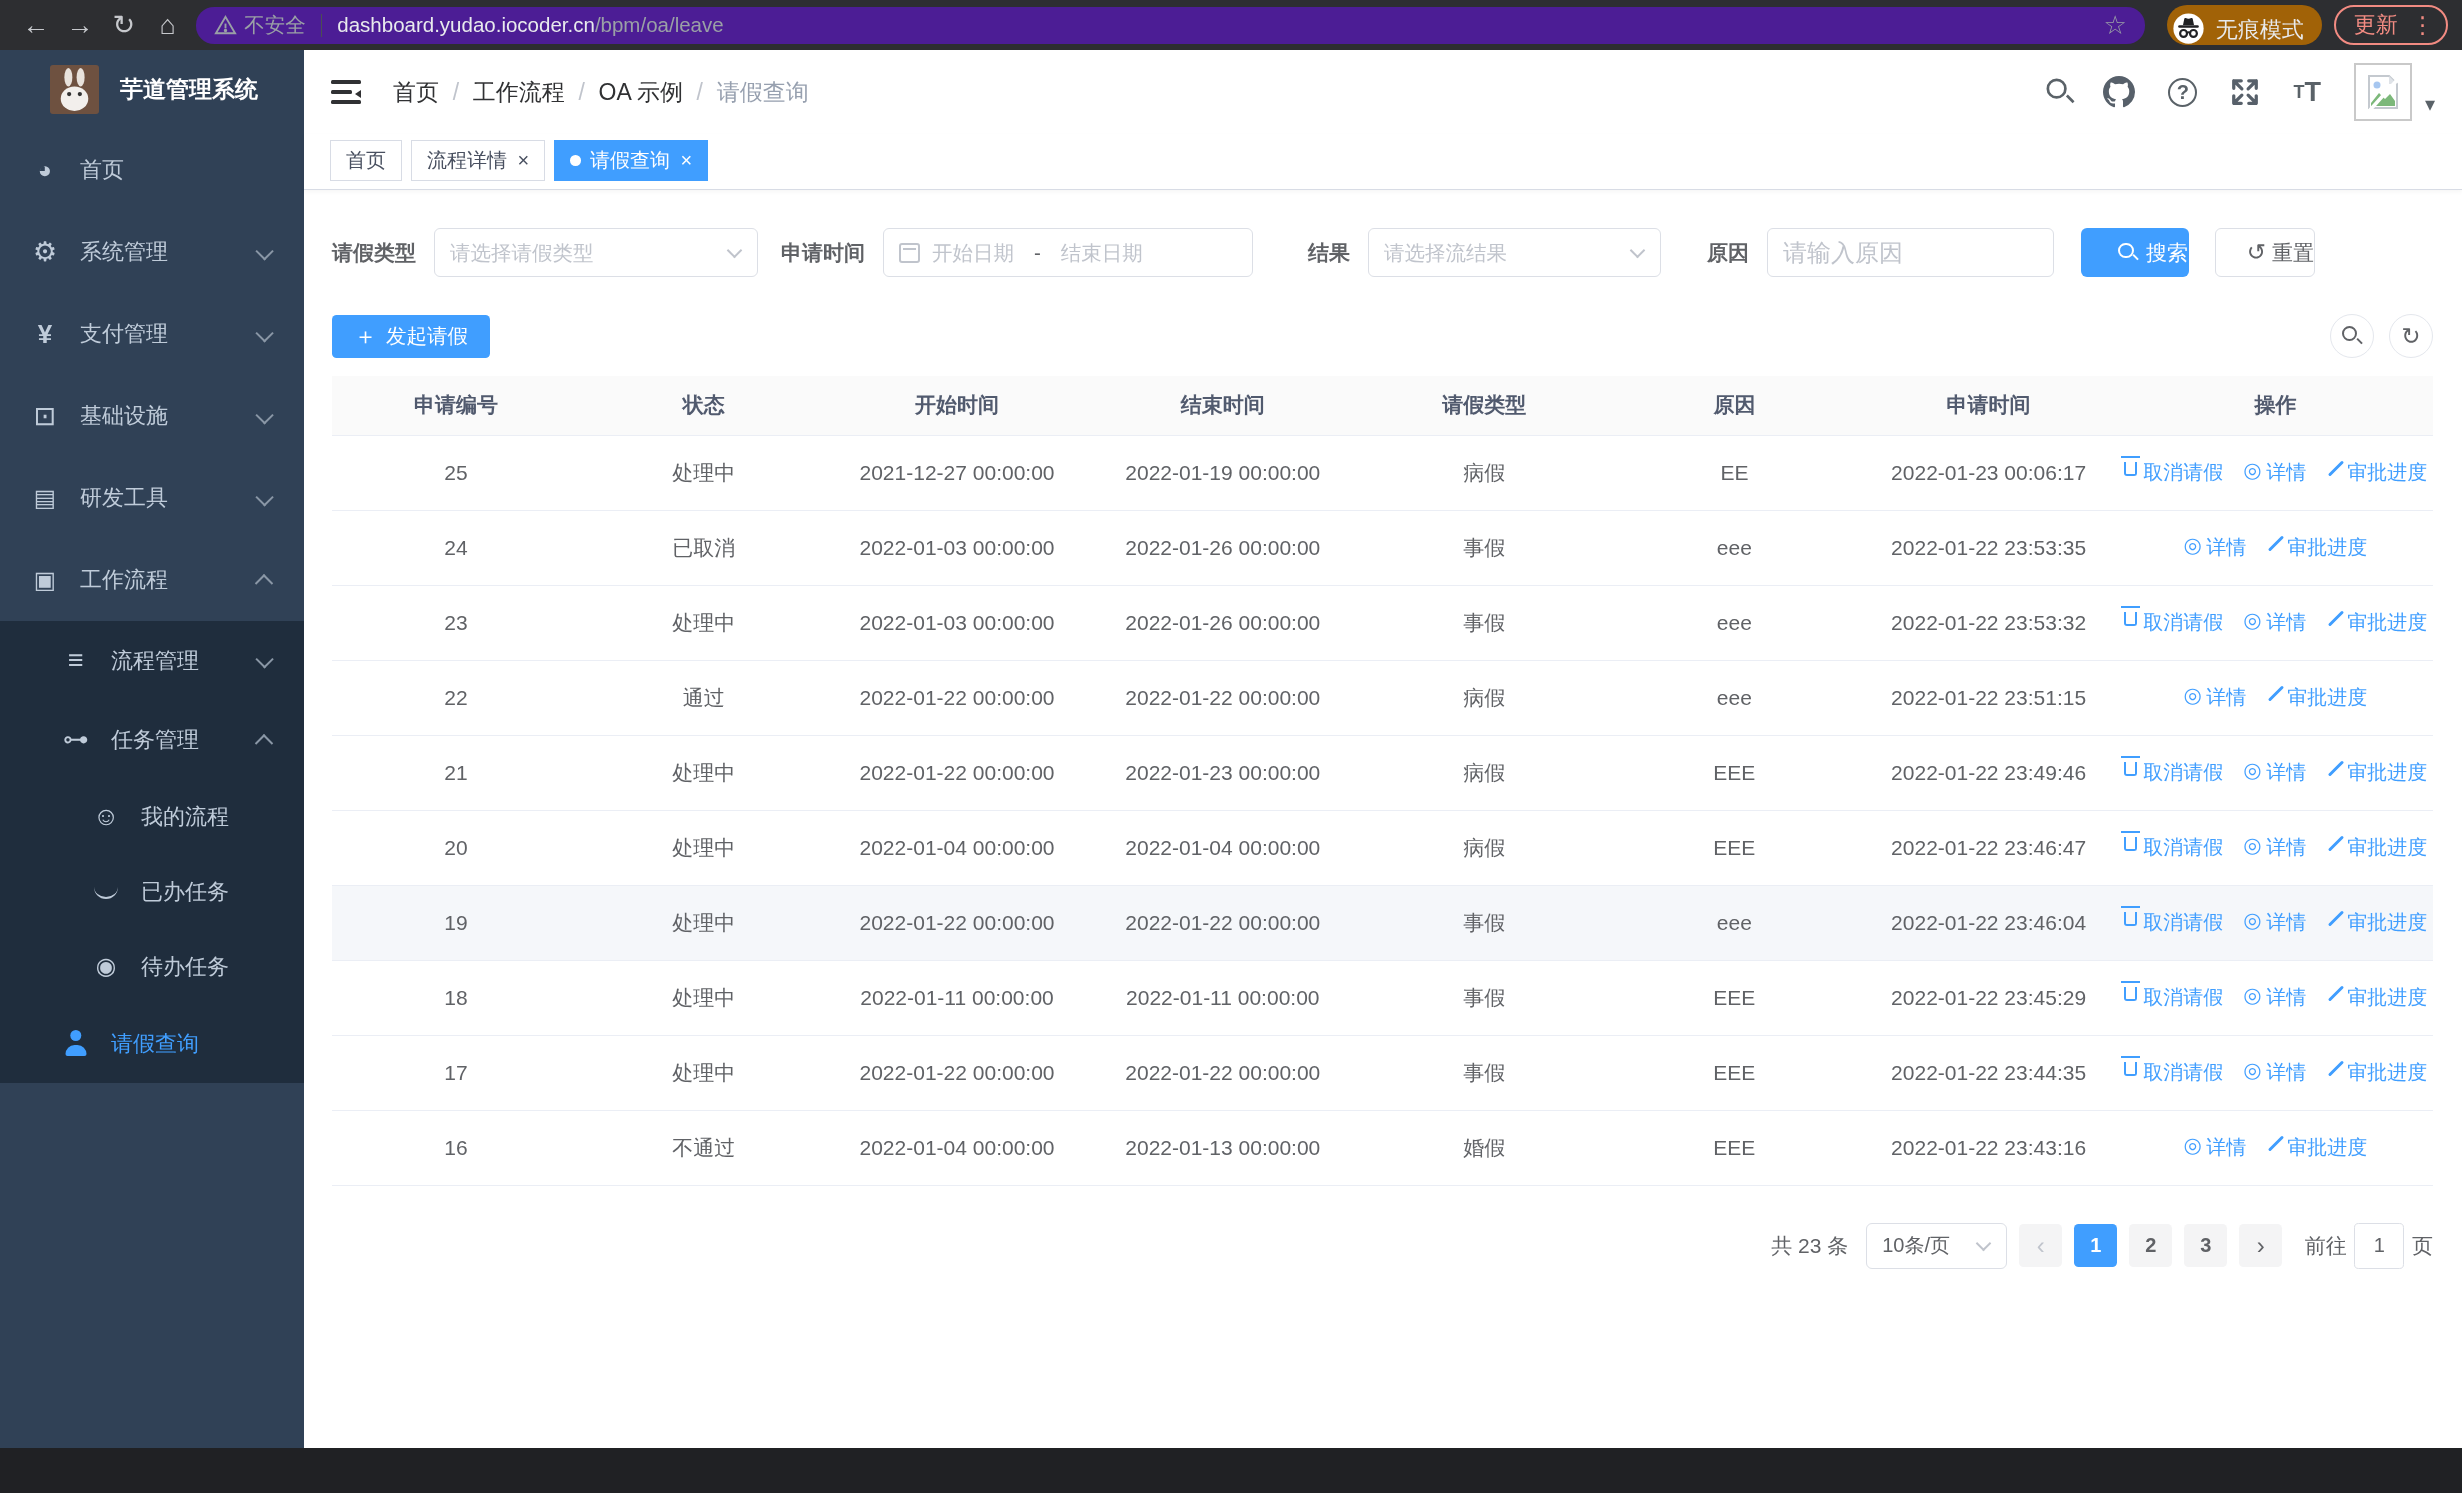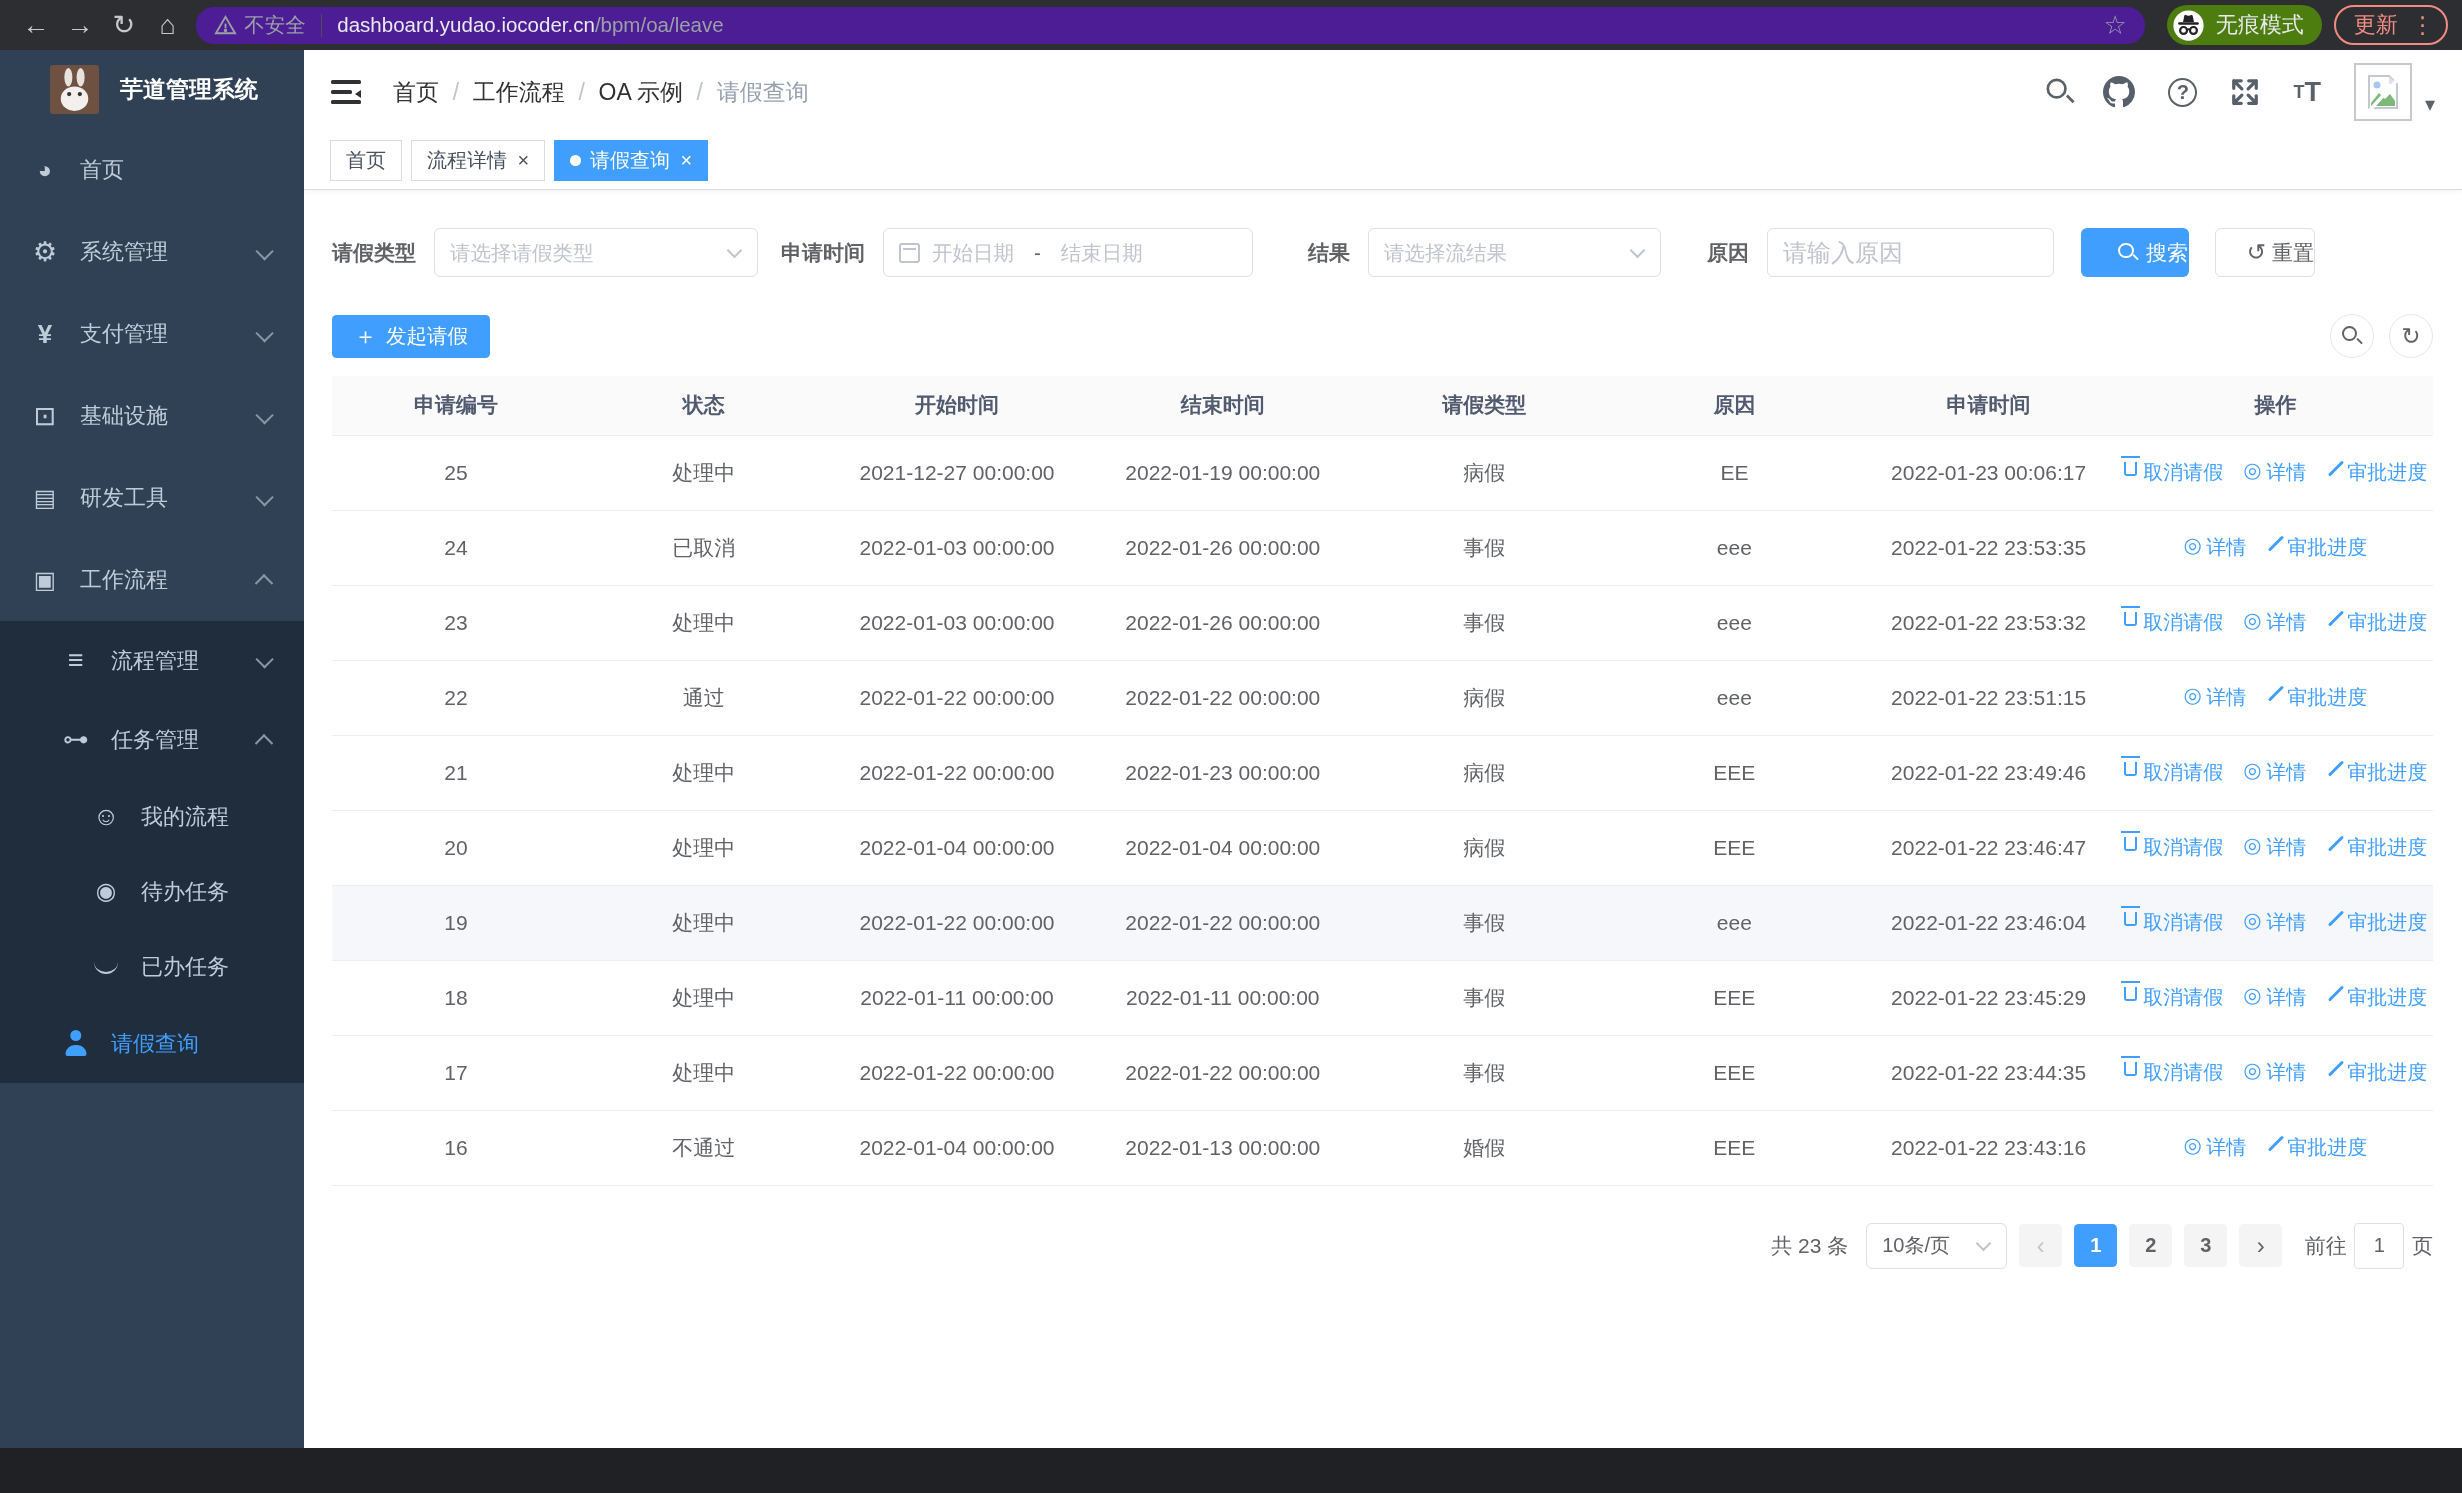--- a/index.html
+++ b/index.html
@@ -7,21 +7,21 @@
 
   
   .browser-bar { height:50px; background:#2d2e31; display:flex; align-items:center; padding:0 13.7px; }
   .nav-ic { width:44px; text-align:center; font-size:27px; color:#c6c8cc; flex:0 0 auto; cursor:default; }
   .omnibox { flex:1; height:37px; background:#4c1d95; border-radius:18px; margin:0 10.6px 0 6px; display:flex; align-items:center; padding:0 18px; font-size:20.5px; color:#9aa0a6; }
   .warn-ic { width:23px; height:23px; margin-right:7.6px; }
   .omni-div { width:1.5px; height:23px; background:#4b4e53; margin:0 15px; }
   .url-host { color:#e8eaed; }
   .url-path { color:#9aa0a6; }
   .omni-star { margin-left:auto; font-size:26px; color:#9aa0a6; }
-  .incog-pill { height:40px; background:#4d7c0f; border-radius:20px; display:flex; align-items:center; padding:0 18px 0 4.6px; margin:0 12px; flex:0 0 auto; }
+  .incog-pill { height:40px; background:#a16207; border-radius:20px; display:flex; align-items:flex-end; padding:0 18px 0 4.6px; margin:0 12px; flex:0 0 auto; }
   .incog-pill .txt { color:#e8eaed; font-size:22px; margin-left:10.6px; }
   .update-pill { height:40px; border:2.3px solid #f28b82; border-radius:20px; display:flex; align-items:center; padding:0 12px 0 18px; color:#f28b82; flex:0 0 auto; }
   .update-pill .txt { font-size:22px; }
   .update-pill .dots { font-size:23px; margin-left:13.7px; }
 
   
   .app { display:flex; height:1398px; }
   .bottom-strip { height:45px; background:#202124; }
 
   
@@ -236,27 +236,27 @@
     <span class="m-icon icon-flow-icon"></span>
     <span class="m-label">任务管理</span>
     <span class="m-chevron up"></span>
   </div>
           <div class="menu-item lvl3">
     <span class="m-icon icon-robot-icon"></span>
     <span class="m-label">我的流程</span>
 
   </div>
           <div class="menu-item lvl3">
+    <span class="m-icon icon-eye-closed-icon"></span>
+    <span class="m-label">已办任务</span>
+
+  </div>
+          <div class="menu-item lvl3">
     <span class="m-icon icon-eye-open-icon"></span>
     <span class="m-label">待办任务</span>
-
-  </div>
-          <div class="menu-item lvl3">
-    <span class="m-icon icon-eye-closed-icon"></span>
-    <span class="m-label">已办任务</span>
 
   </div>
           <div class="menu-item lvl2 active">
     <span class="m-icon icon-user-icon"></span>
     <span class="m-label">请假查询</span>
 
   </div>
         </div>
     </nav>
   </aside>

